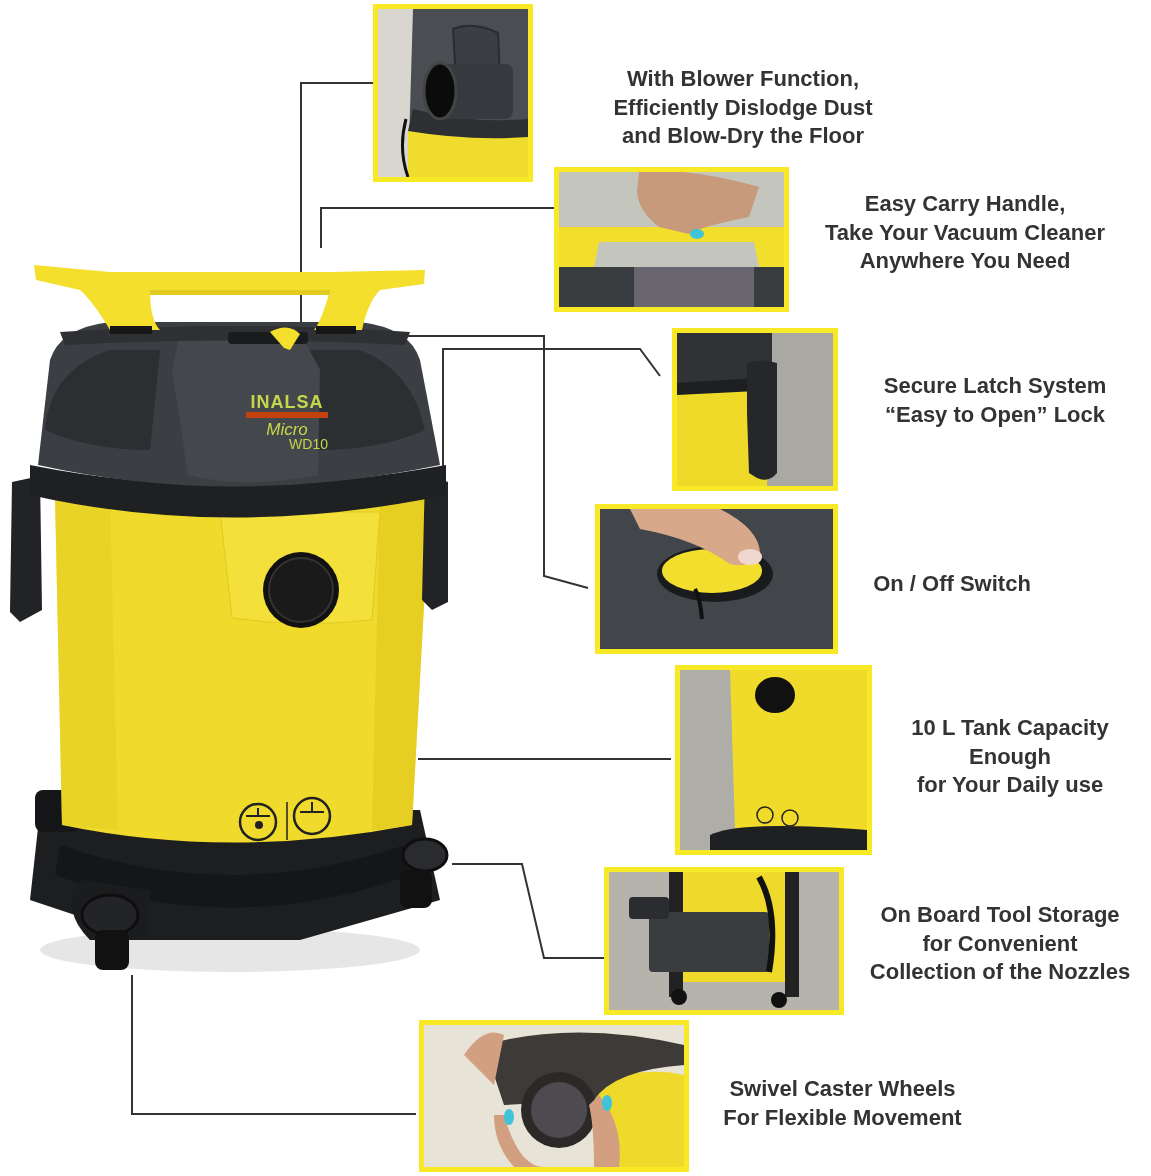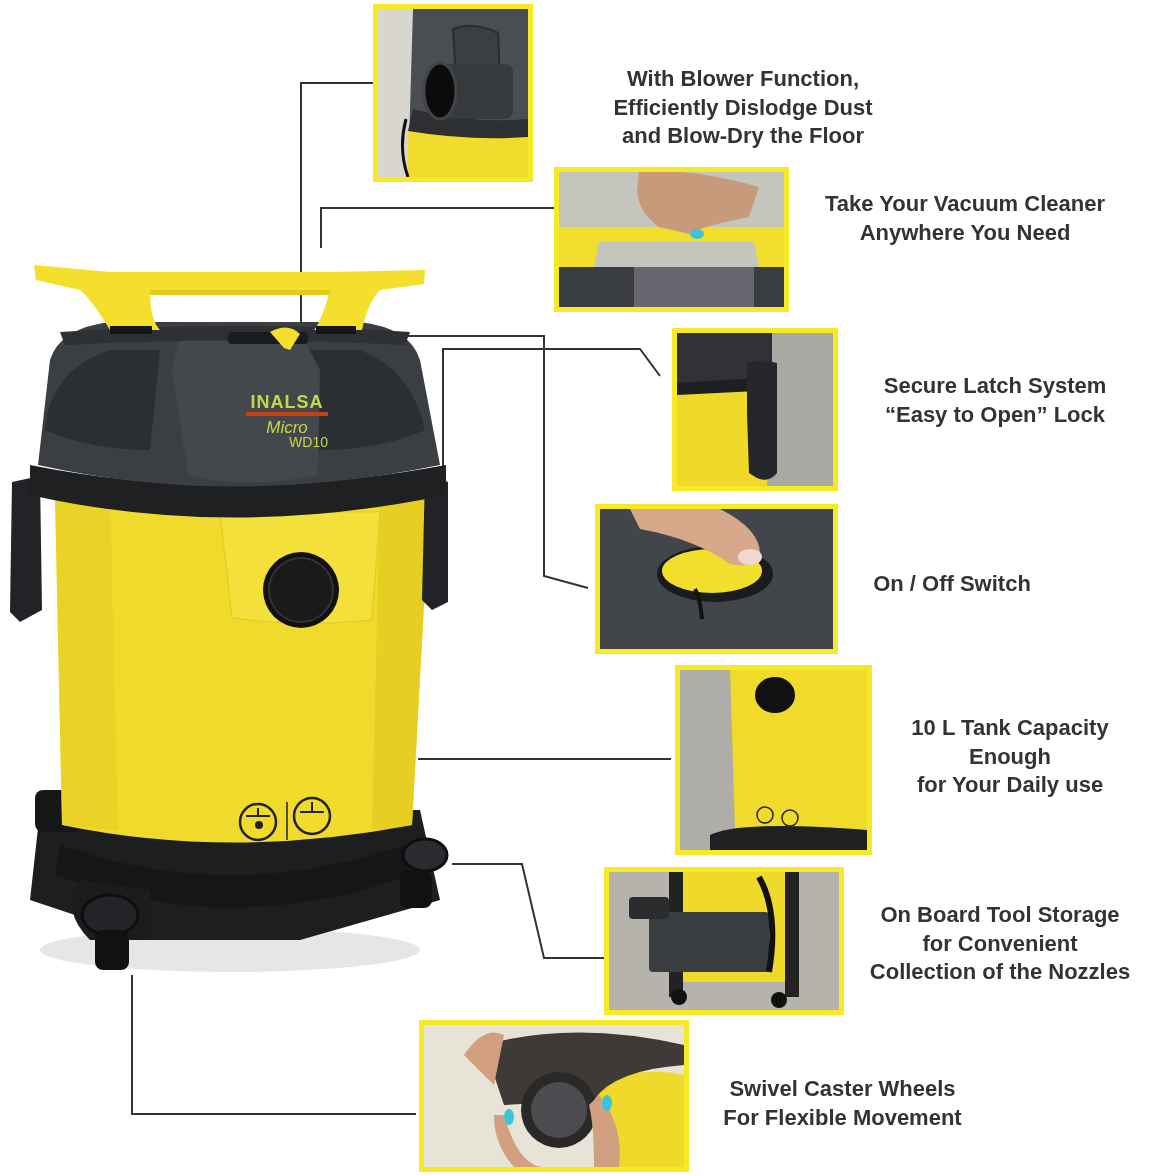--- a/index.html
+++ b/index.html
@@ -103,21 +103,21 @@
     <path d="M150 40 L330 40 L330 45 L150 45 Z" fill="#e2cc20"></path>
 
     <rect x="110" y="76" width="42" height="8" fill="#161616"></rect>
     <rect x="316" y="76" width="40" height="8" fill="#161616"></rect>
 
     <rect x="228" y="82" width="80" height="12" rx="4" fill="#1a1b1d"></rect>
     <path d="M270 82 Q288 72 300 84 L290 100 L284 98 Z" fill="#f4df2c"></path>
   </svg>
   
   <div style="position:absolute;left:246px;top:142px;width:82px;text-align:center;color:#c6d64a;">
-    <div style="font-weight:bold;font-size:18px;letter-spacing:1px;border-bottom:4px solid #c2410c;line-height:20px;">INALSA</div>
+    <div style="font-weight:bold;font-size:18px;letter-spacing:1px;border-bottom:6px solid #c2410c;line-height:20px;">INALSA</div>
     <div style="font-style:italic;font-size:17px;line-height:20px;margin-top:2px;">Micro</div>
     <div style="font-size:14px;text-align:right;line-height:9px;">WD10</div>
   </div>
 </div>
 
 <div class="thumb" style="left:373px;top:4px;width:160px;height:178px;background:#d8d5ce;">
   <svg viewBox="0 0 150 168" preserveAspectRatio="none">
     <rect width="150" height="168" fill="#d9d6cf"></rect>
     <path d="M35 0 L150 0 L150 168 L30 168 Z" fill="#4a4d51"></path>
     <path d="M30 120 L150 125 L150 168 L30 168 Z" fill="#f0dc2c"></path>
@@ -138,20 +138,21 @@
   <svg viewBox="0 0 225 135" preserveAspectRatio="none">
     <rect width="225" height="135" fill="#c4c6bd"></rect>
     <rect x="0" y="95" width="225" height="40" fill="#3a3d40"></rect>
     <rect x="75" y="95" width="120" height="40" fill="#6a6670"></rect>
     <path d="M0 55 L225 55 L225 95 L200 95 L195 70 L40 70 L35 95 L0 95 Z" fill="#f2de2c"></path>
     <path d="M80 0 Q130 -5 200 15 L190 45 Q140 55 130 62 L100 55 Q80 40 78 20 Z" fill="#c69a7a"></path>
     <ellipse cx="138" cy="62" rx="7" ry="5" fill="#3ec4d6"></ellipse>
   </svg>
 </div>
 <div class="caption" style="left:800px;top:190px;width:330px;">
+  <span>Easy Carry Handle,</span>
   <span>Take Your Vacuum Cleaner</span>
   <span>Anywhere You Need</span>
 </div>
 
 <div class="thumb" style="left:672px;top:328px;width:166px;height:163px;background:#a8a7a2;">
   <svg viewBox="0 0 156 153" preserveAspectRatio="none">
     <rect width="156" height="153" fill="#a9a8a3"></rect>
     <path d="M0 0 L95 0 L95 60 L0 65 Z" fill="#303235"></path>
     <path d="M0 55 L95 50 L90 153 L0 153 Z" fill="#efda2a"></path>
     <path d="M0 50 L80 45 L80 58 L0 62 Z" fill="#1e1f21"></path>

